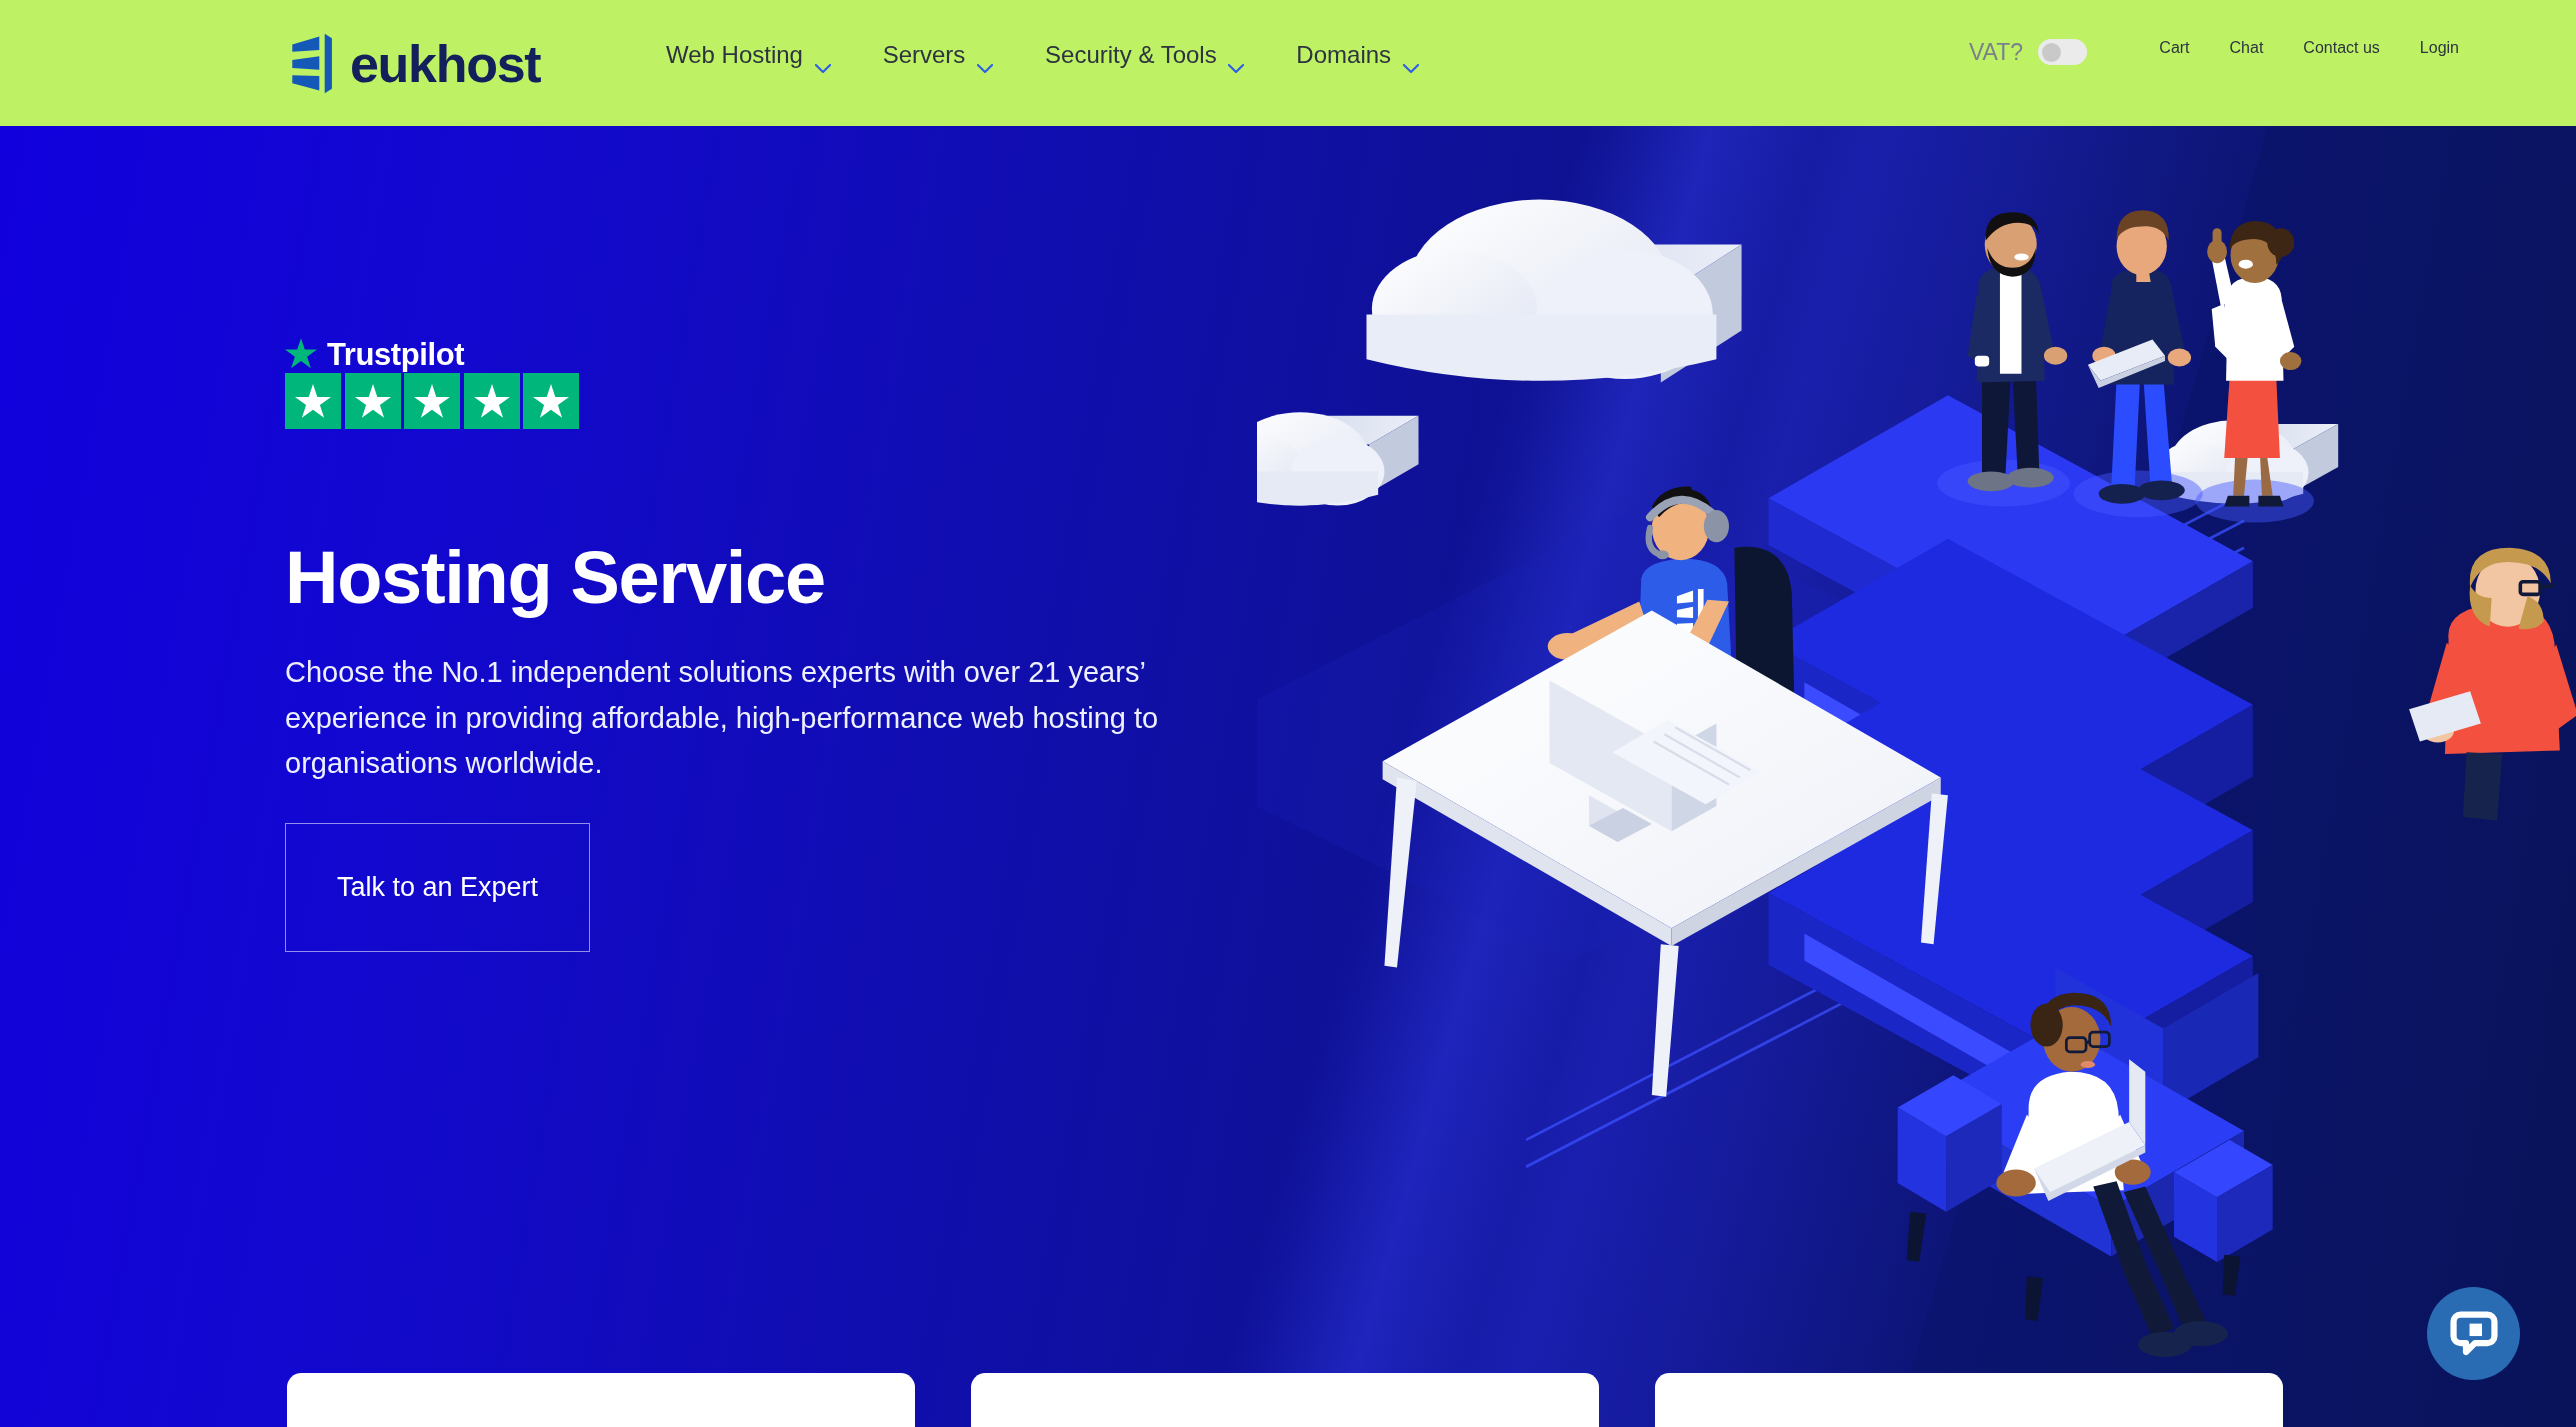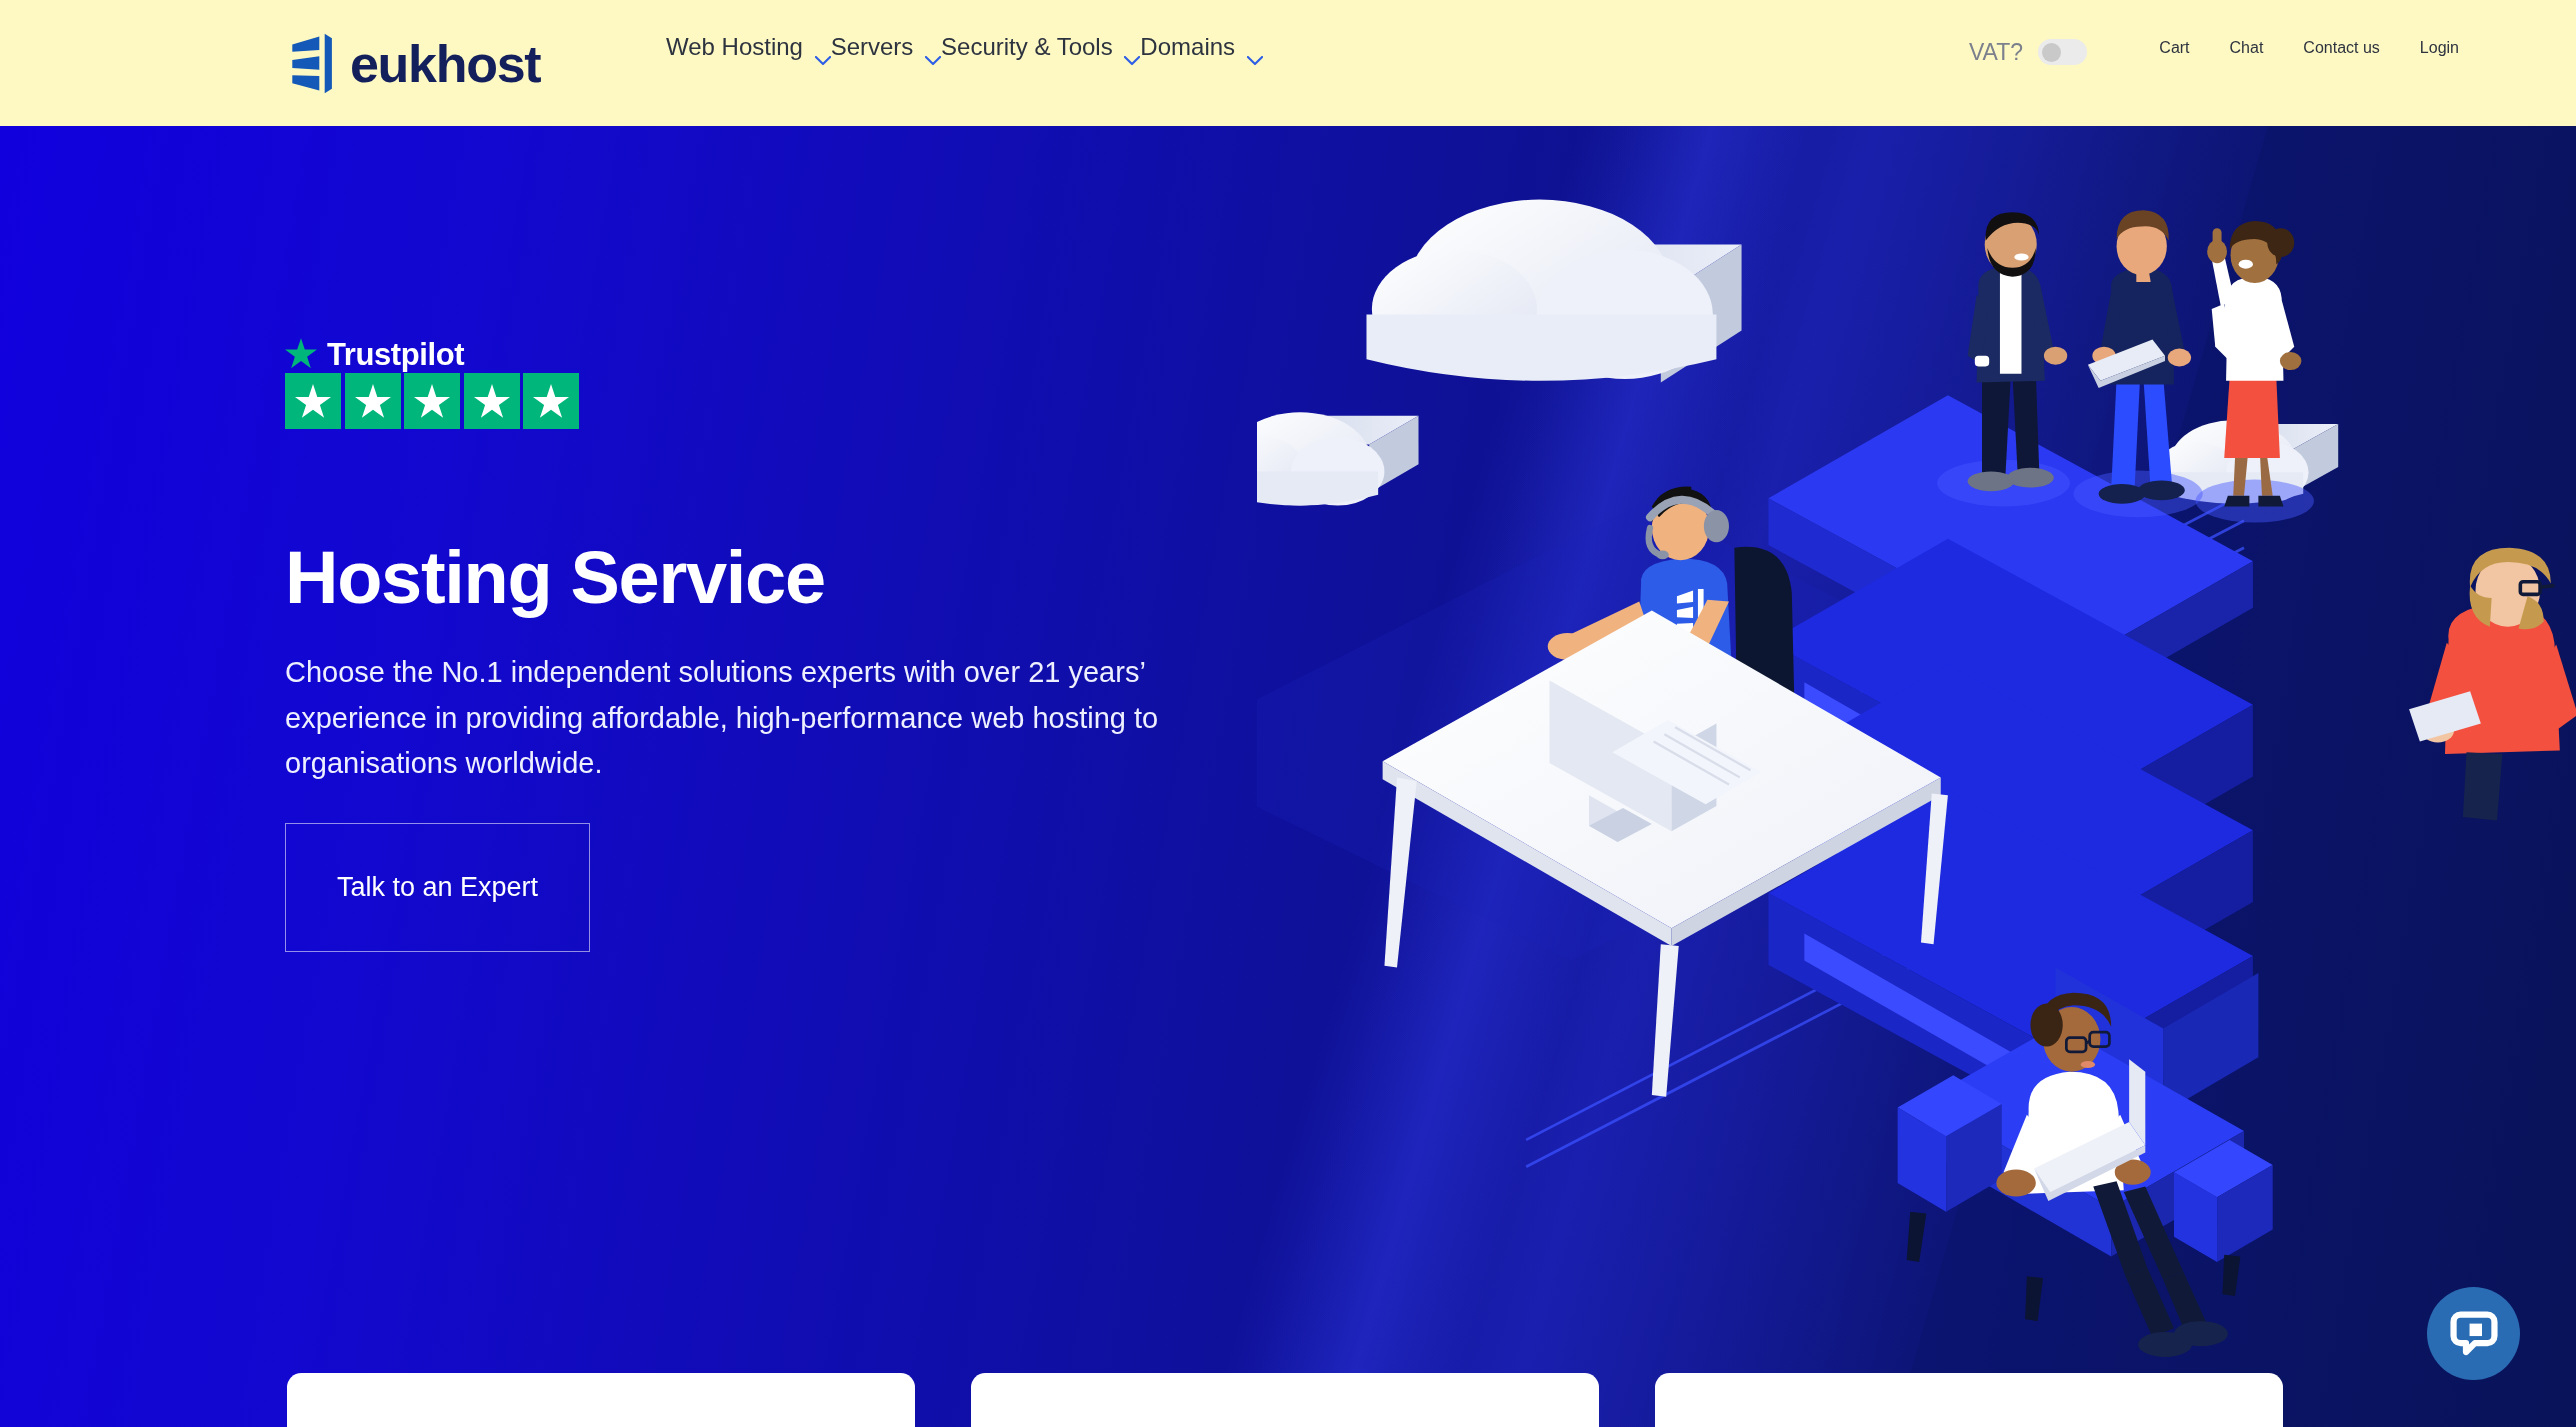--- a/index.html
+++ b/index.html
@@ -7,37 +7,37 @@
     width: 2576px; height: 1427px;
     overflow: hidden;
     font-family: "Liberation Sans", sans-serif;
     background: #ffffff;
   }
 
   
   .header {
     position: absolute; top: 0; left: 0;
     width: 2576px; height: 126px;
-    background: #fef9c3;
+    background: #bef264;
     display: flex; align-items: center;
     z-index: 50;
   }
   .logo-wrap {
     position: absolute; left: 285px; top: 32px;
     display: flex; align-items: center; gap: 18px;
   }
   .logo-mark { width: 47px; height: 63px; position: relative; display:block; }
   .logo-text {
     font-size: 52px; font-weight: bold; color: #14205c;
     letter-spacing: -1.3px; line-height: 1;
   }
 
   .nav {
-    position: absolute; left: 666px; top: 33px;
-    display: flex; align-items: center; 
+    position: absolute; left: 666px; top: 41px;
+    display: flex; align-items: center; gap: 52px;
   }
   .nav-item {
     display: flex; align-items: center; gap: 11.7px;
     font-size: 24px; color: #2d333f; font-weight: 500;
     cursor: pointer; white-space: nowrap;
   }
   .chev {
     width: 16px; height: 10px; display: inline-block;
     position: relative; top: 1.8px;
   }

